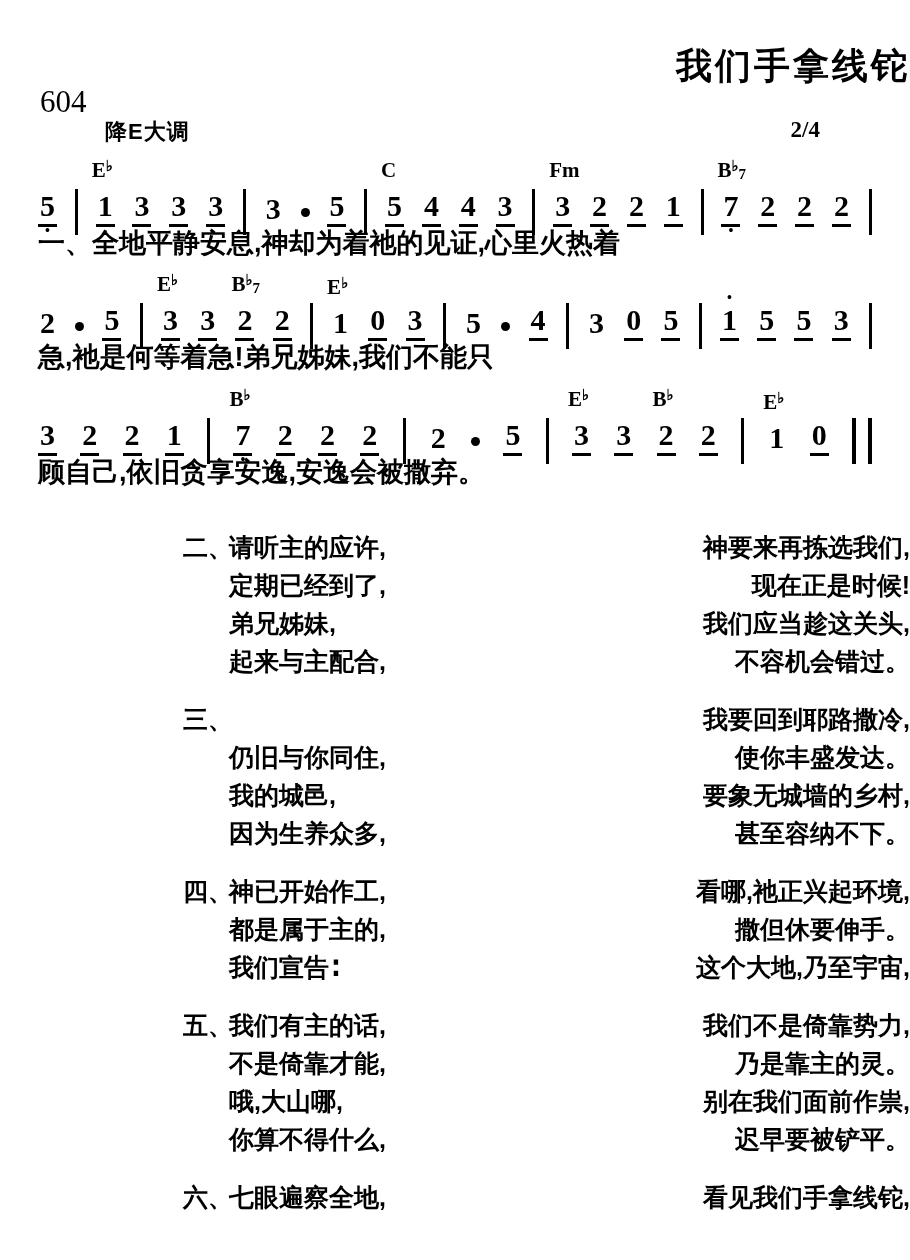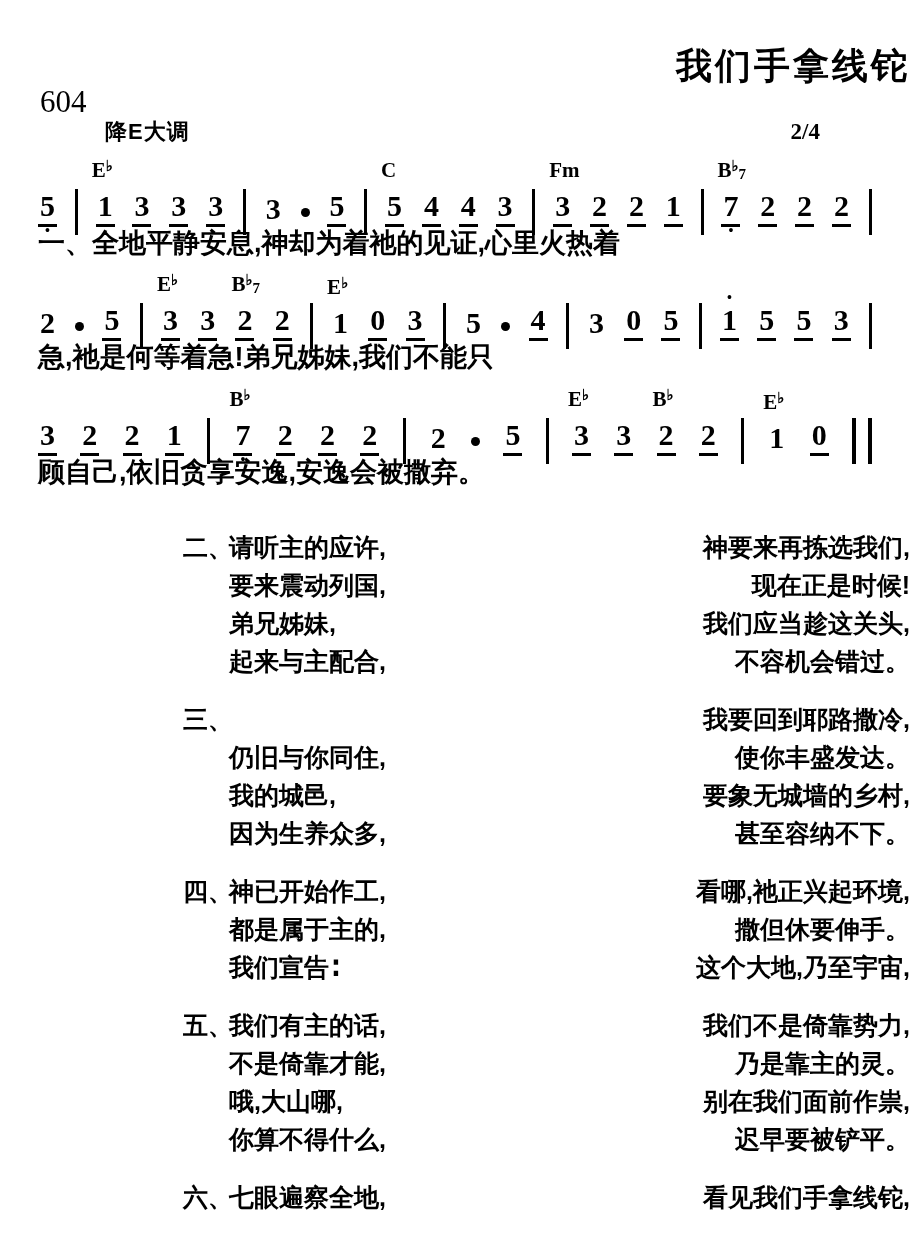--- a/index.html
+++ b/index.html
@@ -8,21 +8,21 @@
     font-family:"Liberation Sans",sans-serif;position:relative;overflow:hidden;
   }
   .page-num{
     position:absolute;left:40px;top:36px;
     font-family:"Liberation Serif",serif;font-size:31px;font-weight:normal;margin-top:48px;
   }
   .title{
     text-align:right;padding-top:42px;font-size:36px;font-weight:bold;letter-spacing:3px;
   }
   .meta-row{
-    display:flex;justify-content:space-between;align-items:center;
+    display:flex;justify-content:space-between;align-items:flex-start;
     margin:26px 90px 0 105px;
   }
   .key{font-size:22px;font-weight:bold;letter-spacing:1px;}
   .time{font-family:"Liberation Serif",serif;font-size:23px;font-weight:bold;}
 
   
   .music-section{margin:2px 38px 0 38px;}
   .music-system{margin-bottom:4px;}
   .notation-line{
     display:flex;justify-content:space-between;align-items:flex-end;
@@ -222,21 +222,21 @@
 
 <div class="verses">
     <div class="verse">
       <div class="verse-row">
         <span class="vlabel">二、</span>
         <span class="vleft">请听主的应许,</span>
         <span class="vright">神要来再拣选我们,</span>
       </div>
       <div class="verse-row">
         <span class="vlabel"></span>
-        <span class="vleft">要来震动列国,</span>
+        <span class="vleft">定期已经到了,</span>
         <span class="vright">现在正是时候!</span>
       </div>
       <div class="verse-row">
         <span class="vlabel"></span>
         <span class="vleft">弟兄姊妹,</span>
         <span class="vright">我们应当趁这关头,</span>
       </div>
       <div class="verse-row">
         <span class="vlabel"></span>
         <span class="vleft">起来与主配合,</span>

